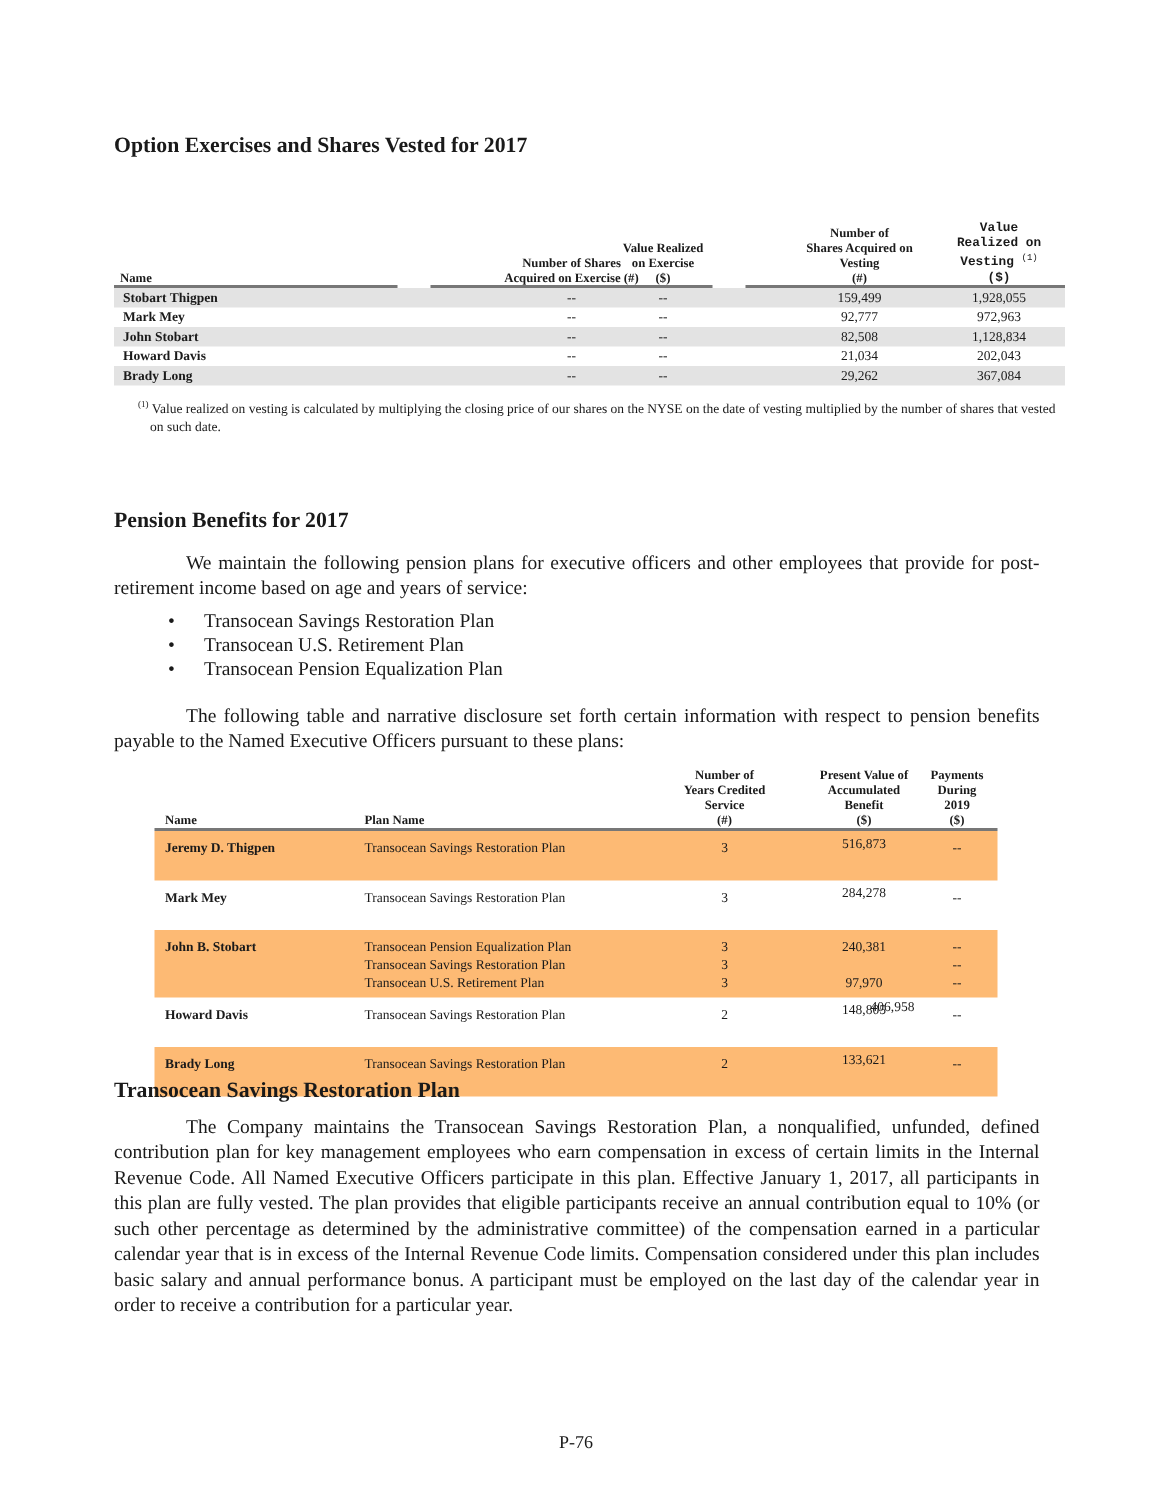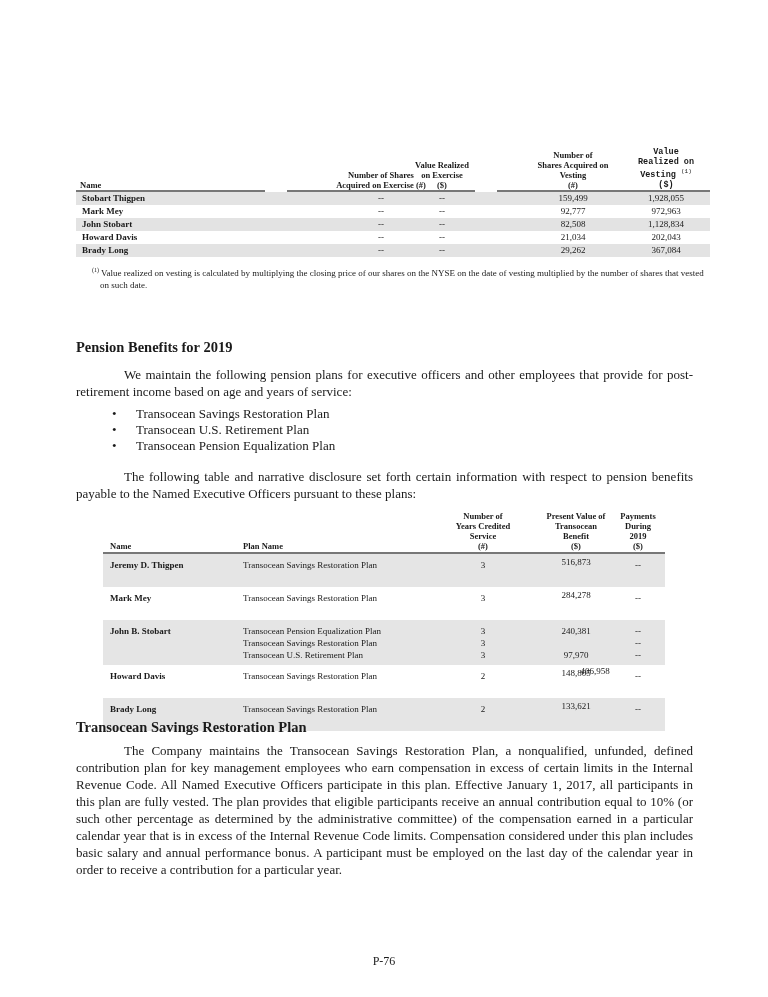--- a/index.html
+++ b/index.html
@@ -39,32 +39,33 @@
 
     ul.bullets { position: absolute; left: 112px; top: 406px; margin: 0; padding: 0; list-style: none; font-size: 13px; line-height: 16px; }
     ul.bullets li { position: relative; padding-left: 24px; }
     ul.bullets li .dot { position: absolute; left: 0; top: 0; }
 
     
     .t2 { position: absolute; left: 103px; top: 509px; width: 562px; }
     .t2-head { position: relative; height: 43px; font-size: 8.5px; font-weight: bold; border-bottom: 2px solid #777; }
     .t2-head .col { position: absolute; bottom: 1px; text-align: center; line-height: 10px; }
     .t2-row { position: relative; font-size: 9px; line-height: 12px; }
-    .t2-row.gray { background: #e5e5e5; }
+    .t2-row.gray { background: #fdba74; }
     .t2-row .c { position: absolute; text-align: center; }
     .t2-row .n { left: 7px; font-weight: bold; text-align: left; }
     .t2-row .p { left: 140px; text-align: left; }
 
     .pagenum { position: absolute; left: 0; width: 768px; top: 954px; text-align: center; font-size: 12px; }
   </style>
 </head>
 <body>
 
 <div class="page">
 
+  <h2 class="h2" style="top:88px;">Option Exercises and Shares Vested for 2017</h2>
 
   <div class="t1">
     <div class="t1-head">
       <div class="col name">Name</div>
       <div class="col" style="left:211px;width:188px;">
         <div>Number of Shares</div>
         <div>Acquired on Exercise (#)</div>
       </div>
       <div class="col" style="left:306px;width:120px;">
         <div>Value Realized</div>
@@ -121,21 +122,21 @@
           <div class="c" style="left: 211px; width: 188px;">--</div>
           <div class="c" style="left: 306px; width: 120px;">--</div>
           <div class="c" style="left: 422px; width: 150px;">29,262</div>
           <div class="c" style="left: 535px; width: 110px;">367,084</div>
         </div>
       </div>
   </div>
 
   <div class="footnote"><sup>(1)</sup> <span>Value realized on vesting is calculated by multiplying the closing price of our shares on the NYSE on the date of vesting multiplied by the number of shares that vested on such date.</span></div>
 
-  <h2 class="h2" style="top:338px;">Pension Benefits for 2019</h2>
+  <h2 class="h2" style="top:338px;">Pension Benefits for 2017</h2>
   <p class="para" style="top:366px;"><span class="indent"></span><span>We maintain the following pension plans for executive officers and other employees that provide for post-retirement income based on age and years of service:</span></p>
 
   <ul class="bullets" id="bullets">
       <li><span class="dot">•</span><span>Transocean Savings Restoration Plan</span></li>
       <li><span class="dot">•</span><span>Transocean U.S. Retirement Plan</span></li>
       <li><span class="dot">•</span><span>Transocean Pension Equalization Plan</span></li>
     </ul>
 
   <p class="para" style="top:468px;"><span class="indent"></span><span>The following table and narrative disclosure set forth certain information with respect to pension benefits payable to the Named Executive Officers pursuant to these plans:</span></p>
 
@@ -144,21 +145,21 @@
       <div class="col" style="left:7px;text-align:left;">Name</div>
       <div class="col" style="left:140px;text-align:left;">Plan Name</div>
       <div class="col" style="left:320px;width:120px;">
         <div>Number of</div>
         <div>Years Credited</div>
         <div>Service</div>
         <div>(#)</div>
       </div>
       <div class="col" style="left:413px;width:120px;">
         <div>Present Value of</div>
-        <div>Transocean</div>
+        <div>Accumulated</div>
         <div>Benefit</div>
         <div>($)</div>
       </div>
       <div class="col" style="left:490px;width:90px;">
         <div>Payments</div>
         <div>During</div>
         <div>2019</div>
         <div>($)</div>
       </div>
     </div>

